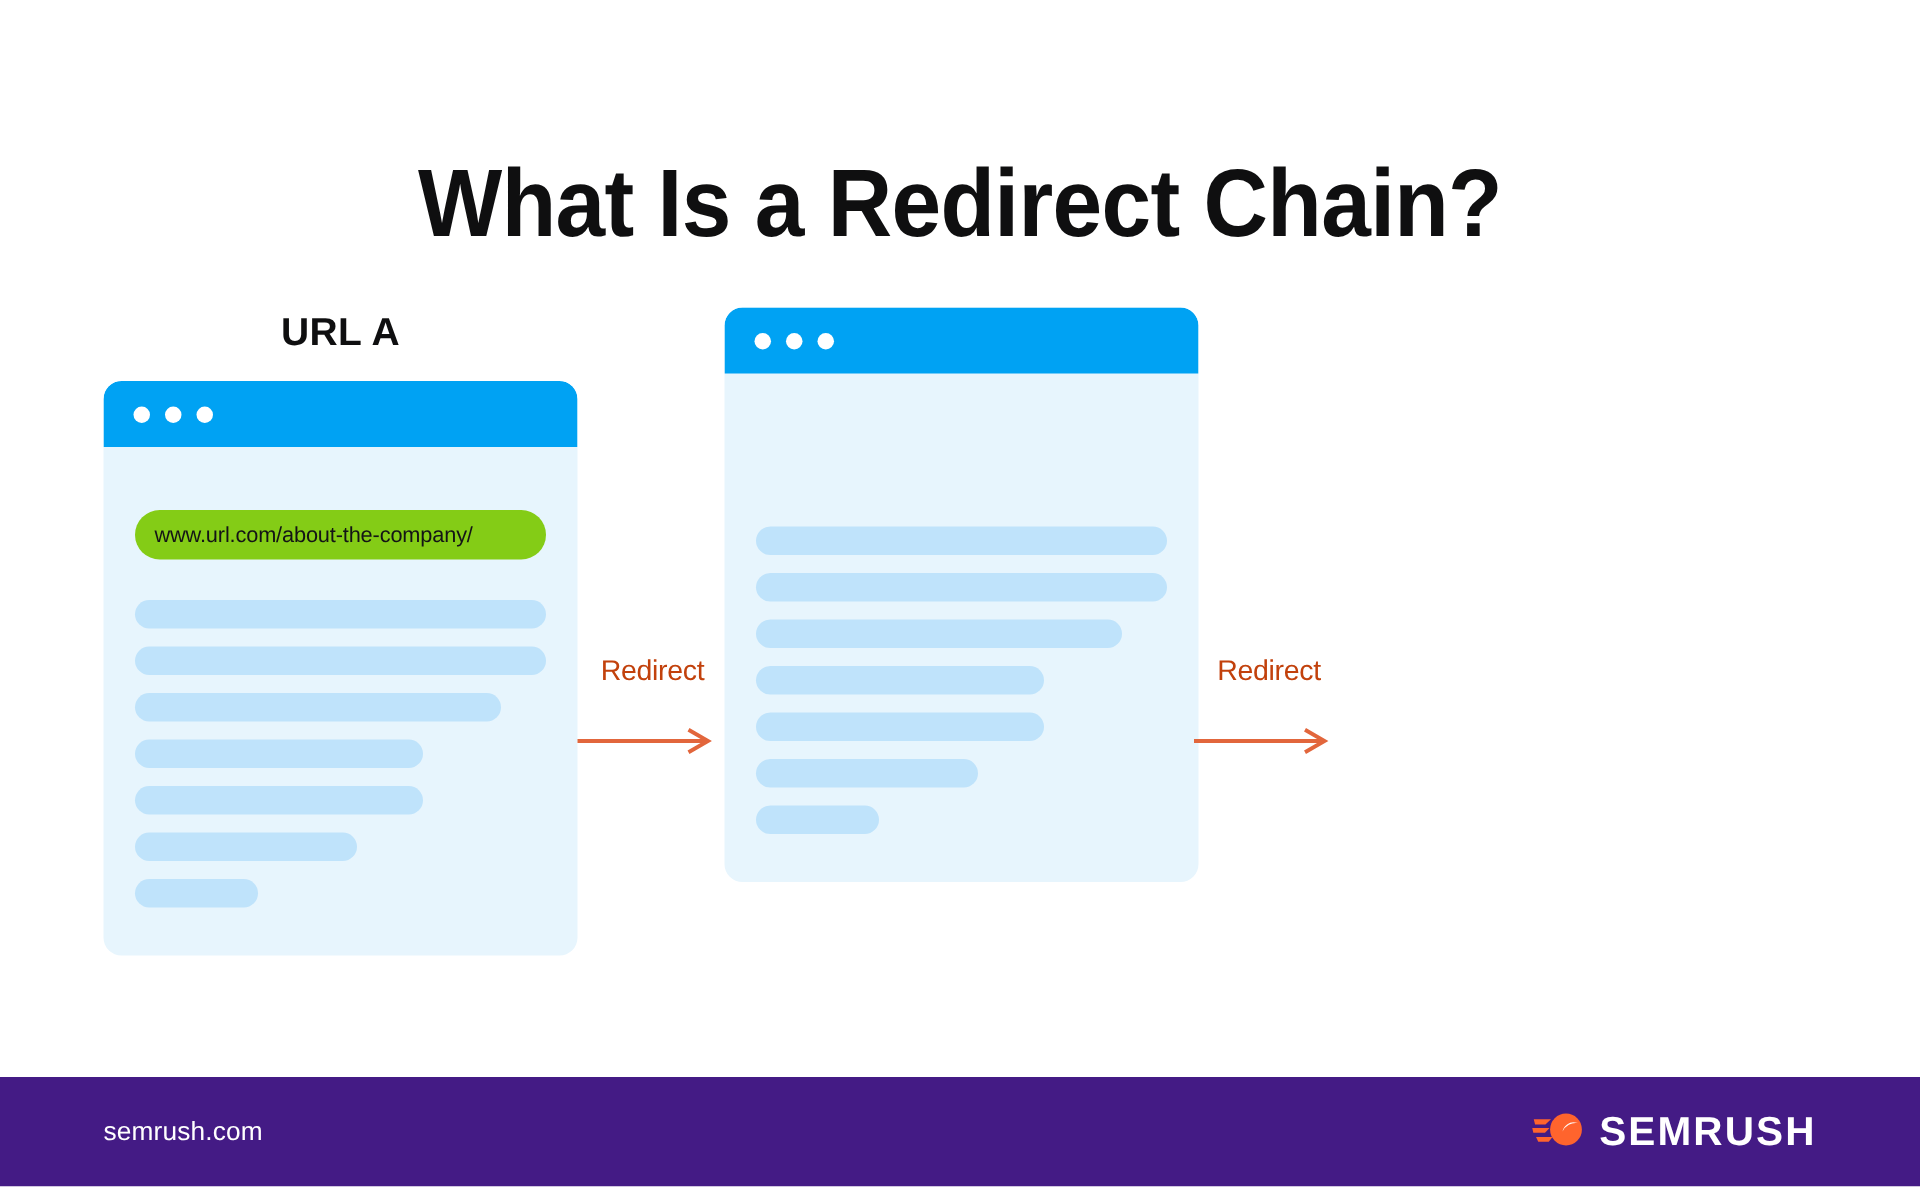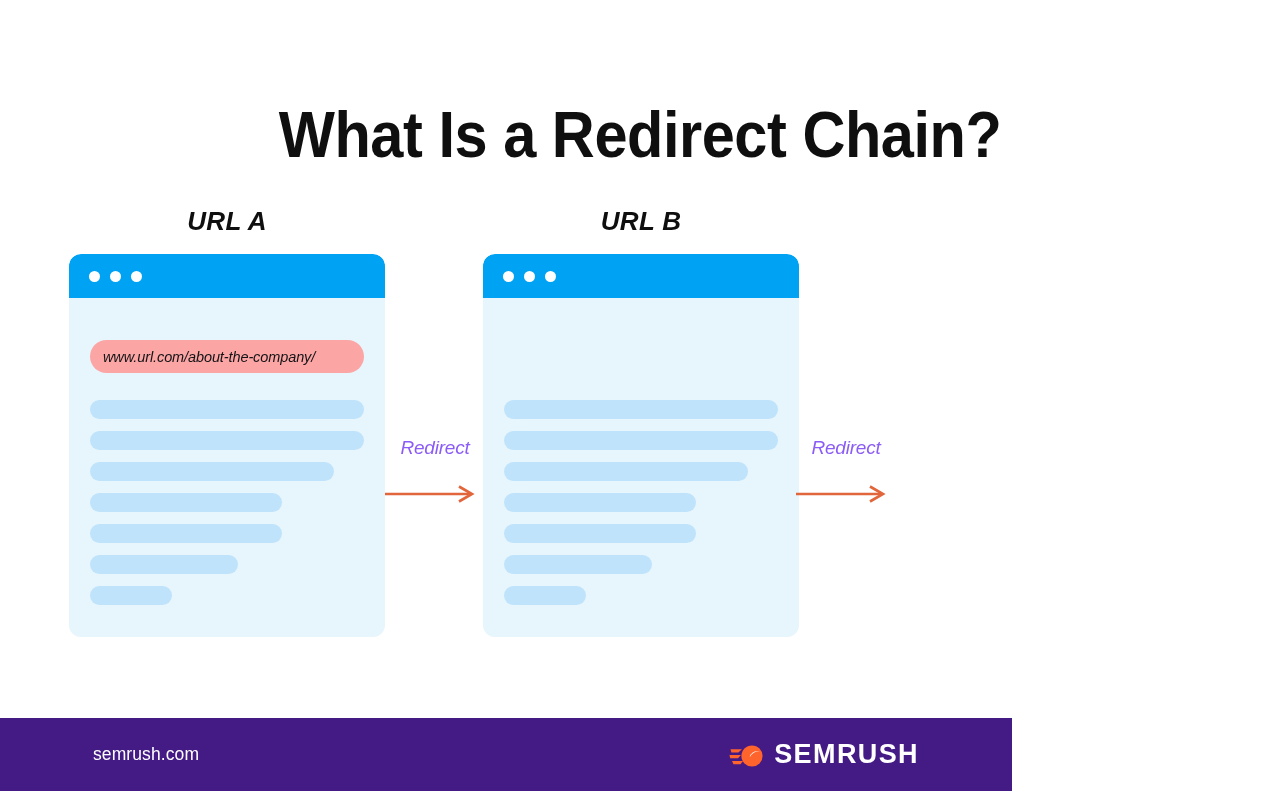--- a/index.html
+++ b/index.html
@@ -38,21 +38,20 @@
     transform-origin: center top;
   }
 
   
   .diagram {
     position: absolute;
     top: 205px;
     left: 0;
     width: 1280px;
     height: 470px;
-    font-style: italic;
   }
 
   .card-col {
     position: absolute;
     top: 0;
     width: 316px;
   }
   .card-col.a { left: 69px; }
   .card-col.b { left: 483px; }
   .card-col.c { left: 894px; }
@@ -95,21 +94,21 @@
     background: #ffffff;
     flex: 0 0 auto;
   }
 
   .url-pill {
     position: absolute;
     top: 86px;
     left: 21px;
     right: 21px;
     height: 33px;
-    background: #fca5a5;
+    background: #84cc16;
     border-radius: 17px;
     display: flex;
     align-items: center;
     padding: 0 13px;
     box-sizing: border-box;
     font-size: 14.5px;
     color: #141416;
     letter-spacing: -0.1px;
     white-space: nowrap;
     overflow: hidden;
@@ -133,53 +132,53 @@
     position: absolute;
     top: 232px;
     width: 112px;
     text-align: center;
   }
   .connector.one { left: 379px; }
   .connector.two { left: 790px; }
 
   .connector-label {
     font-size: 19px;
-    color: #8b5cf6;
+    color: #c2410c;
     letter-spacing: -0.2px;
     margin-bottom: 24px;
     line-height: 22px;
   }
   .arrow-wrap {
     display: block;
     width: 112px;
     height: 22px;
   }
 
   
   .footer {
     position: absolute;
     left: 0;
     bottom: 0;
-    width: 1012px;
+    width: 1280px;
     height: 73px;
     background: #441b85;
     display: flex;
     align-items: center;
     justify-content: space-between;
-    padding: 0 93px;
+    padding: 0 69px;
     box-sizing: border-box;
   }
   .footer-url {
     color: #ffffff;
     font-size: 17.5px;
     letter-spacing: 0.1px;
   }
   .brand {
     display: flex;
-    align-items: flex-end;
+    align-items: flex-start;
     gap: 9px;
   }
   .brand-mark {
     width: 36px;
     height: 28px;
     display: block;
   }
   .brand-name {
     color: #ffffff;
     font-size: 27px;
@@ -221,21 +220,20 @@
 
     <div class="connector one">
       <div class="connector-label">Redirect</div>
       <svg class="arrow-wrap" viewBox="0 0 112 22">
         <line x1="6" y1="11" x2="92" y2="11" stroke="#e2663c" stroke-width="2.6"></line>
         <polyline points="80,3.5 93,11 80,18.5" fill="none" stroke="#e2663c" stroke-width="2.6" stroke-linecap="butt" stroke-linejoin="miter"></polyline>
       </svg>
     </div>
 
     <div class="card-col b">
-      <div class="card-label">URL B</div>
       <div class="browser">
         <div class="browser-bar">
           <span class="dot"></span>
           <span class="dot"></span>
           <span class="dot"></span>
         </div>
         <div class="skeleton">
           <div class="bar" style="width:100%"></div>
           <div class="bar" style="width:100%"></div>
           <div class="bar" style="width:89%"></div>

